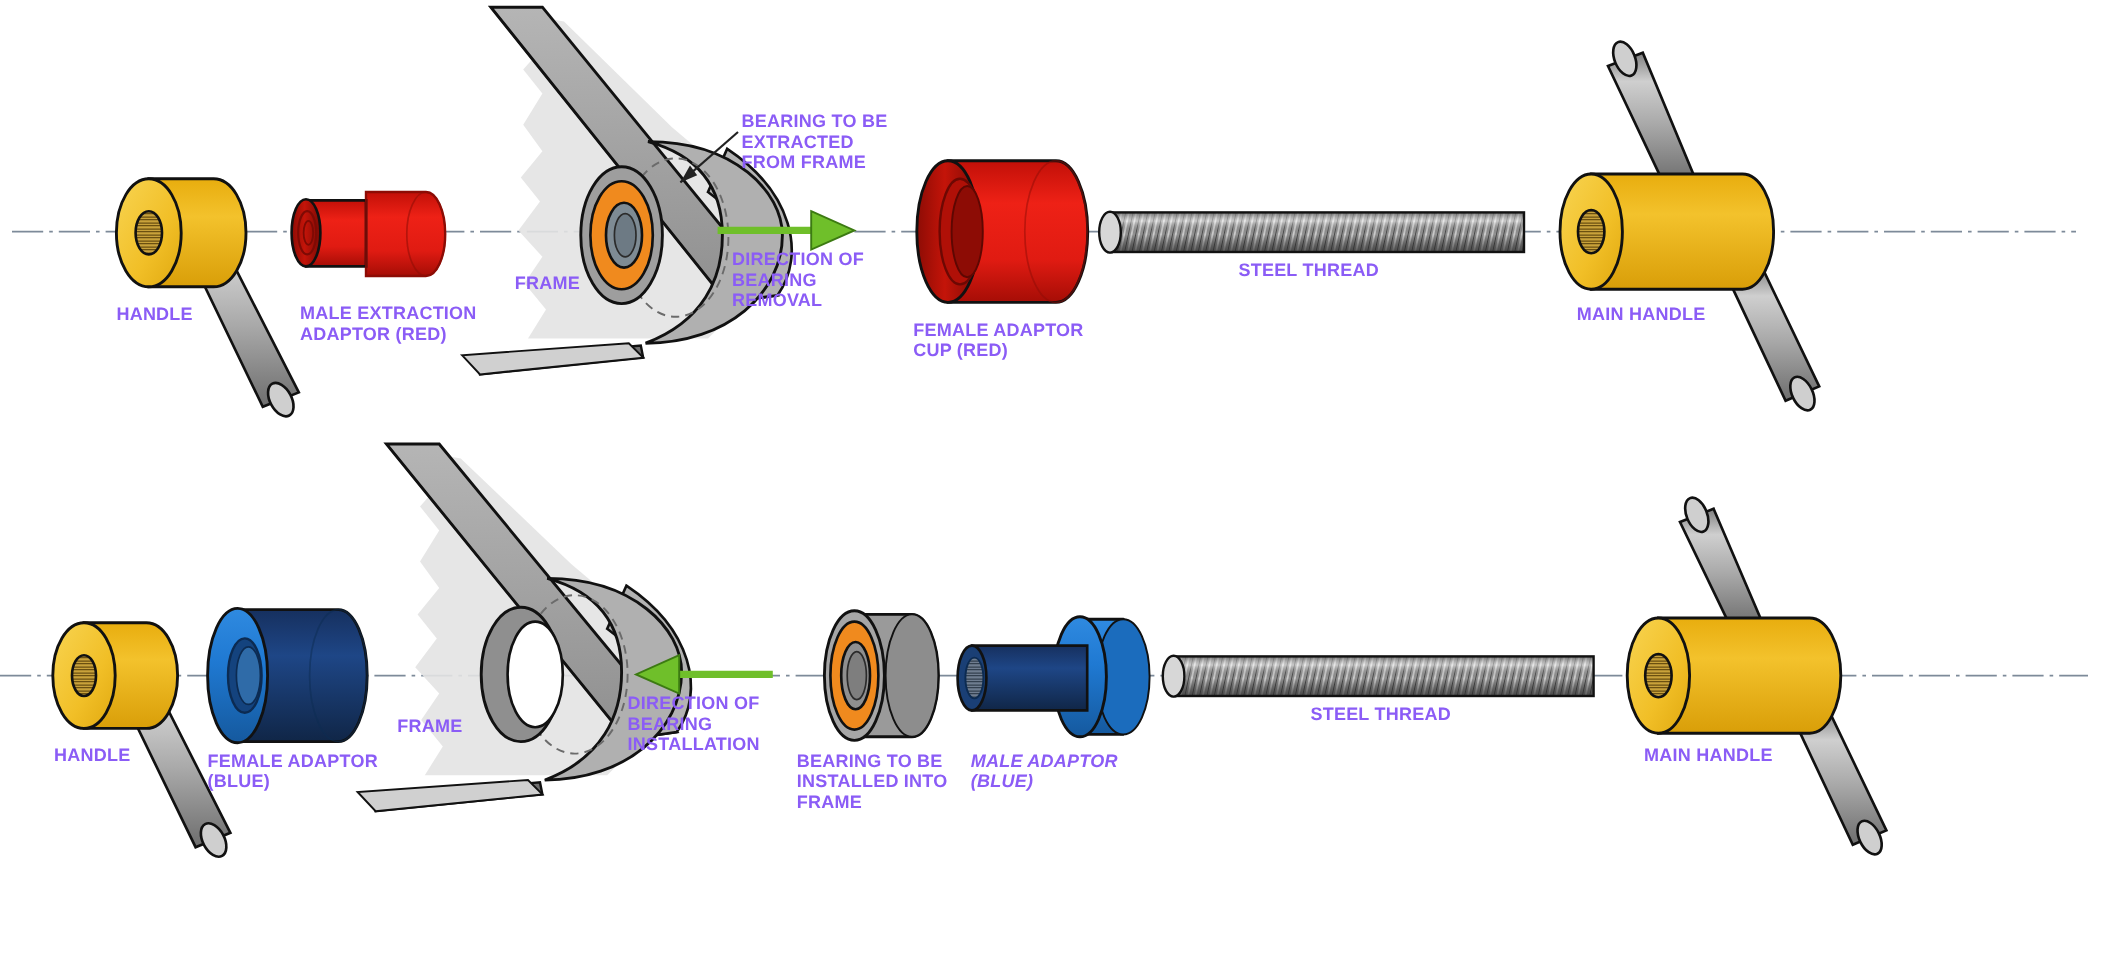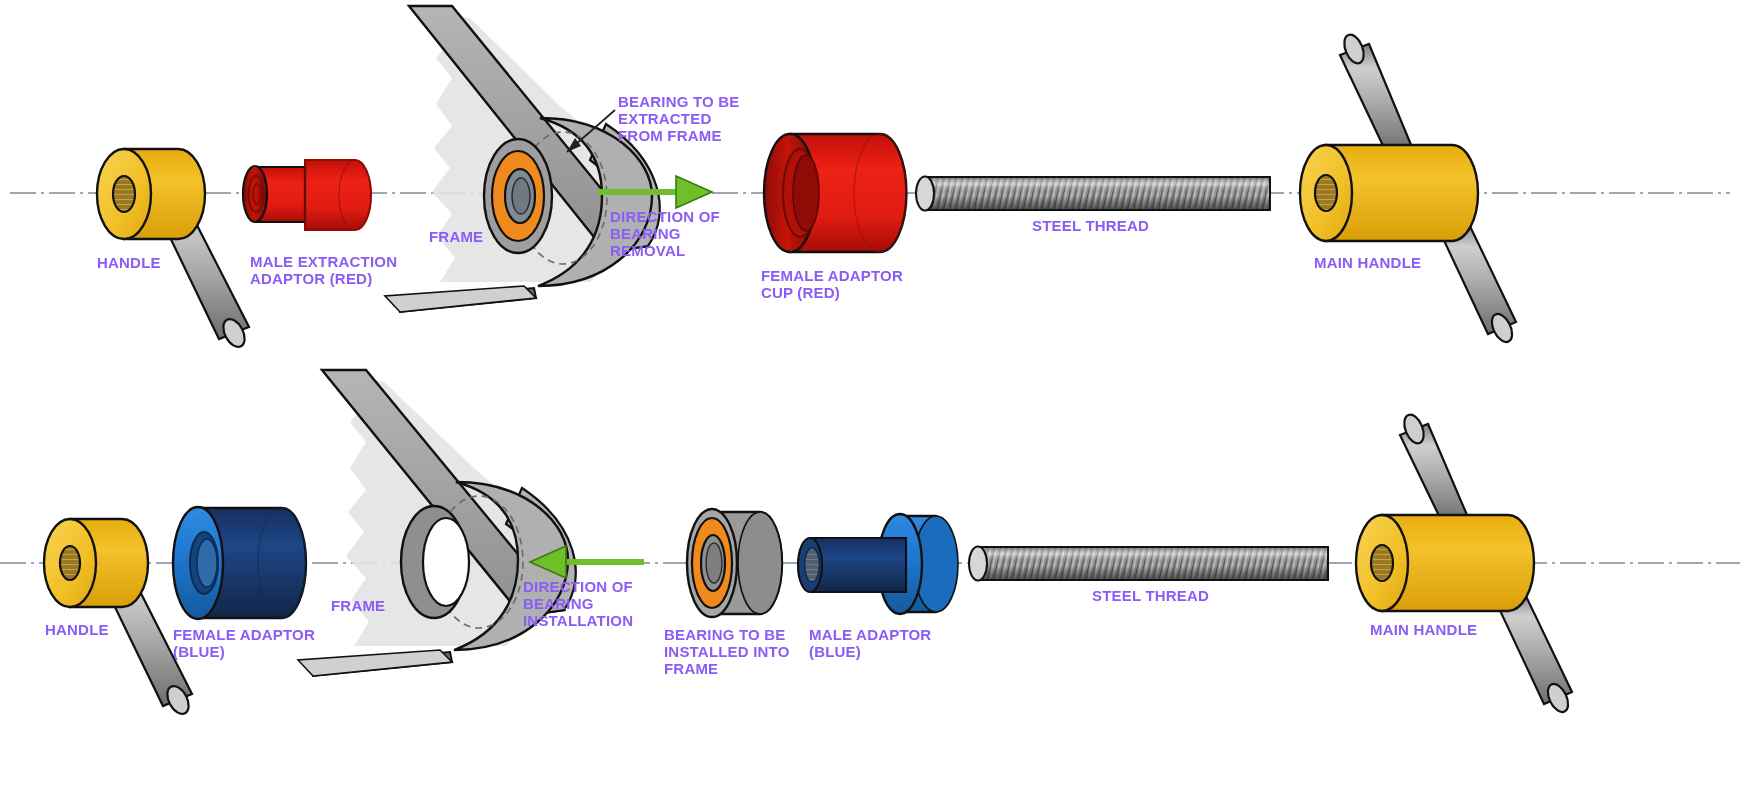--- a/index.html
+++ b/index.html
@@ -309,20 +309,20 @@
 <div class="lbl" style="left:331px;top:597px;">FRAME</div>
 
 <div class="lbl" style="left:523px;top:578px;">DIRECTION OF
 BEARING
 INSTALLATION</div>
 
 <div class="lbl" style="left:664px;top:626px;">BEARING TO BE
 INSTALLED INTO
 FRAME</div>
 
-<div class="lbl" style="left:809px;top:626px;">MALE ADAPTOR
+<div class="lbl" style="left:809px;top:626px;font-style:italic;">MALE ADAPTOR
 (BLUE)</div>
 
 <div class="lbl" style="left:1092px;top:587px;">STEEL THREAD</div>
 
 <div class="lbl" style="left:1370px;top:621px;">MAIN HANDLE</div>
 
 </div>
 
 </body></html>

